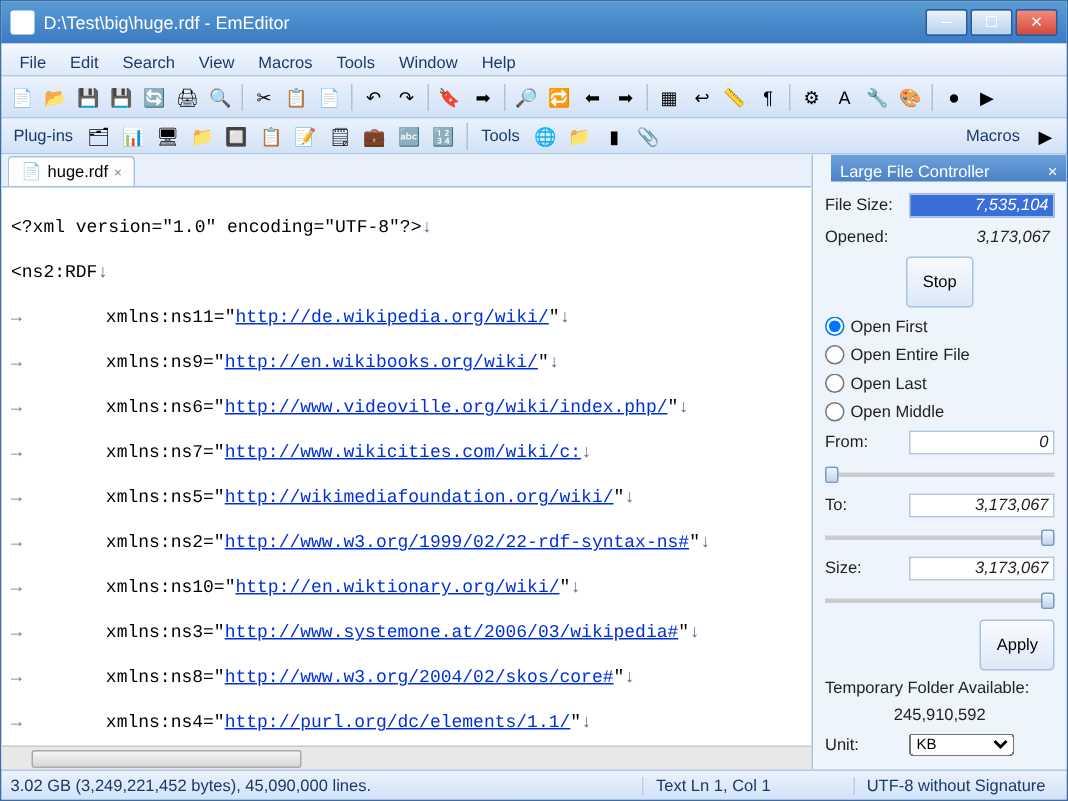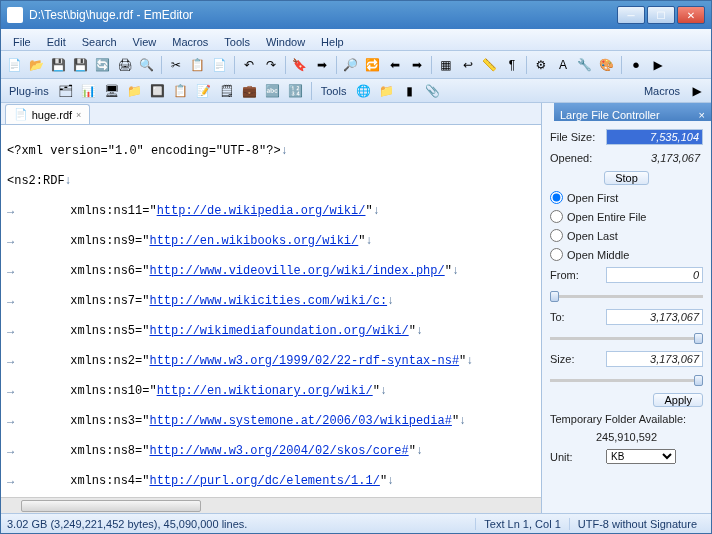--- a/index.html
+++ b/index.html
@@ -31,30 +31,30 @@
 .hscroll { height: 16px; background: #e8e8e8; border-top: 1px solid #ccc; display: flex; align-items: center; }
 .hscroll .thumb { height: 12px; width: 180px; background: linear-gradient(#f6f6f6,#d6d6d6); border: 1px solid #aaa; margin-left: 20px; border-radius: 2px; }
 .sidepanel { width: 170px; background: #eef4fc; border-left: 1px solid #a8c2e0; display: flex; flex-direction: column; }
 .panelhdr { height: 18px; background: linear-gradient(#6ea2dc,#4a82c4); color: #fff; font-size: 11px; display: flex; align-items: flex-end; padding: 0 6px; margin-left: 12px; }
 .panelhdr .x { margin-left: auto; cursor: pointer; color: #fff; font-size: 11px; }
 .panelbody { padding: 8px; display: flex; flex-direction: column; gap: 6px; font-size: 11px; color: #222; }
 .row { display: flex; align-items: center; gap: 4px; }
 .row .lbl { width: 52px; }
 .row .val { flex: 1; text-align: right; border: 1px solid #b0c8e4; background: #fff; padding: 1px 3px; font-size: 11px; font-style: italic; }
 .row .val.sel { background: #3a6ed8; color: #fff; }
-.btn { padding: 0 10px; border: 1px solid #a8c2e0; background: linear-gradient(#f8fbff,#dce8f8); border-radius: 3px; cursor: pointer; font-size: 11px; }
+.btn { padding: 10px 10px; border: 1px solid #a8c2e0; background: linear-gradient(#f8fbff,#dce8f8); border-radius: 3px; cursor: pointer; font-size: 11px; }
 .radio { display: flex; align-items: center; gap: 4px; }
 .radio input { margin: 0; }
 .slider { height: 14px; display: flex; align-items: center; }
 .slider .track { flex: 1; height: 3px; background: #ccc; position: relative; }
 .slider .knob { position: absolute; right: 0; top: -4px; width: 9px; height: 11px; background: linear-gradient(#f0f6fe,#c0d4ee); border: 1px solid #7a9ac0; border-radius: 2px; }
 .slider .knob.left { left: 0; right: auto; }
 .statusbar { height: 20px; background: linear-gradient(#eaf2fc,#d2e2f6); border-top: 1px solid #b0c8e4; display: flex; align-items: center; padding: 0 6px; font-size: 11px; color: #1a3a6a; }
 .statusbar .spacer { flex: 1; }
-.statusbar .cell { padding: 0 8px; border-left: 1px solid #b8ceea; }
+.statusbar .cell { padding: 0 8px; border-left: 1px solid #b8ceea; margin-left: 47px; }
 select.unit { font-size: 10px; width: 70px; }
 </style>
 </head>
 <body>
 
 <div class="window">
   <div class="titlebar">
     <div class="icon"></div>
     <span>D:\Test\big\huge.rdf - EmEditor</span>
     <div class="spacer"></div>

